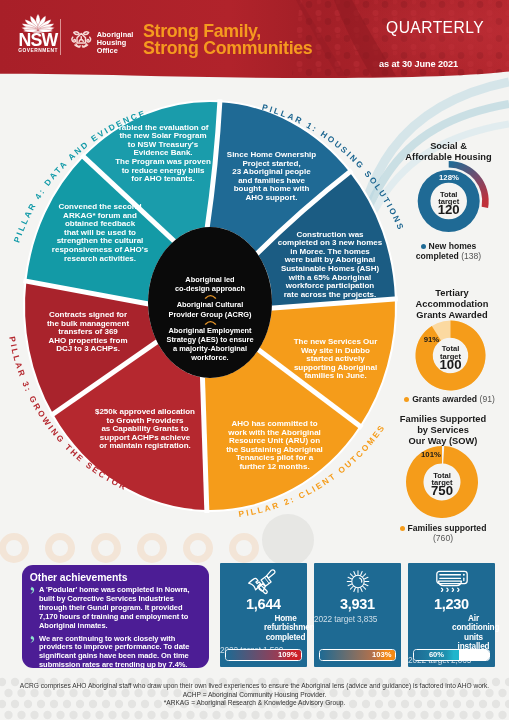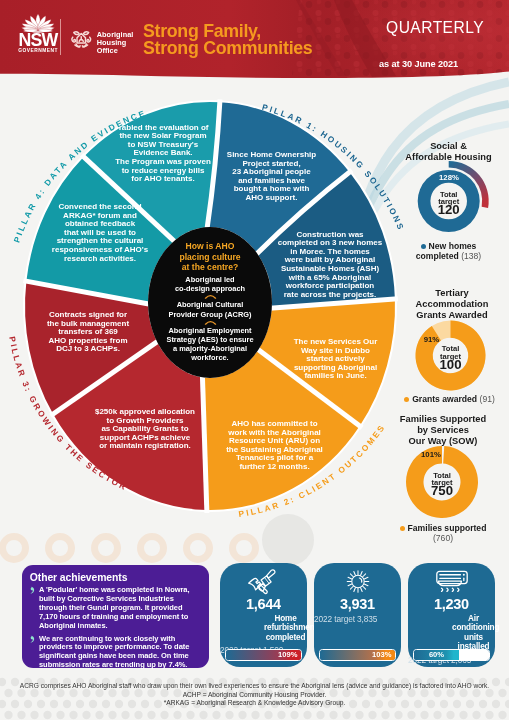--- a/index.html
+++ b/index.html
@@ -35,21 +35,21 @@
   .donut-legend .val{font-weight:normal;color:#555;}
   .dot{display:inline-block;width:5px;height:5px;border-radius:50%;vertical-align:middle;margin-right:3px;margin-bottom:1px;}
 
   
   .ach{position:absolute;left:21.5px;top:565px;width:187px;height:103px;background:#4c1d95;border-radius:11px;}
   .ach h3{color:#fff;font-size:10.4px;font-weight:bold;margin:6.5px 0 3.5px 8.3px;letter-spacing:-.1px;}
   .ach .item{position:relative;color:#fff;font-size:7.5px;font-weight:bold;line-height:8.9px;margin:0 7px 4px 17.5px;letter-spacing:-.05px;}
   .ach .item .q{position:absolute;left:-10.5px;top:0.4px;width:7px;height:8.4px;}
 
   
-  .card{position:absolute;width:87px;height:104px;background:#1e6a93;border-radius:20px;}
+  .card{position:absolute;width:87px;height:104px;background:#1e6a93;border-radius:1px;}
   .card .num{text-align:center;color:#fff;font-size:14.5px;font-weight:bold;letter-spacing:-.3px;line-height:14px;margin-top:2px;}
   .card .lbl{text-align:center;color:#fff;font-size:8.2px;font-weight:bold;line-height:9.4px;margin-top:3px;letter-spacing:-.15px;padding-left:44px;}
   .card .tgt{text-align:left;color:#cfdfe9;font-size:8.3px;line-height:9px;margin-top:4px;letter-spacing:-.1px;}
   .bar{position:absolute;left:5px;bottom:6.5px;width:77px;height:12px;border:1.3px solid #fff;border-radius:3.5px;overflow:hidden;}
   .bar .fill{position:absolute;left:0;top:0;bottom:0;}
   .bar .rest{position:absolute;right:0;top:0;bottom:0;background:#ffffff;}
   .bar .pc{position:absolute;top:0;bottom:0;font-size:7.6px;font-weight:bold;line-height:9.8px;}
 
   
   .foot{position:absolute;left:0;top:682px;width:509px;text-align:center;color:#333;font-size:6.6px;line-height:8.6px;}
@@ -440,25 +440,20 @@
         <text class="pillar-label" fill="#f59c1a"><textPath href="#arcP2" startOffset="6%">PILLAR 2: CLIENT OUTCOMES</textPath></text>
         <text class="pillar-label" fill="#b5282f"><textPath href="#arcP3" startOffset="6%">PILLAR 3: GROWING THE SECTOR</textPath></text>
         <text class="pillar-label" fill="#119aa8"><textPath href="#arcP4" startOffset="6%">PILLAR 4: DATA AND EVIDENCE</textPath></text>
       </g>
   </svg>
 
   <svg style="position:absolute;left:146px;top:225px;" width="130" height="158" viewBox="0 0 130 158">
     <ellipse cx="64" cy="77.5" rx="62" ry="75.5" fill="#0a0a0a"></ellipse>
   </svg>
   <div class="centerbox">
-    <div class="ctitle">
-      <div>How is AHO</div>
-      <div>placing culture</div>
-      <div>at the centre?</div>
-    </div>
     <div class="cbody">
       <div>Aboriginal led</div>
       <div>co-design approach</div>
       <svg class="cdiv" viewBox="0 0 14 6">
           <path d="M1 5 Q7 -1 13 5" stroke="#e8972a" stroke-width="1.6" fill="none" stroke-linecap="round"></path>
         </svg>
       <div>Aboriginal Cultural</div>
       <div>Provider Group (ACRG)</div>
       <svg class="cdiv" viewBox="0 0 14 6">
           <path d="M1 5 Q7 -1 13 5" stroke="#e8972a" stroke-width="1.6" fill="none" stroke-linecap="round"></path>

